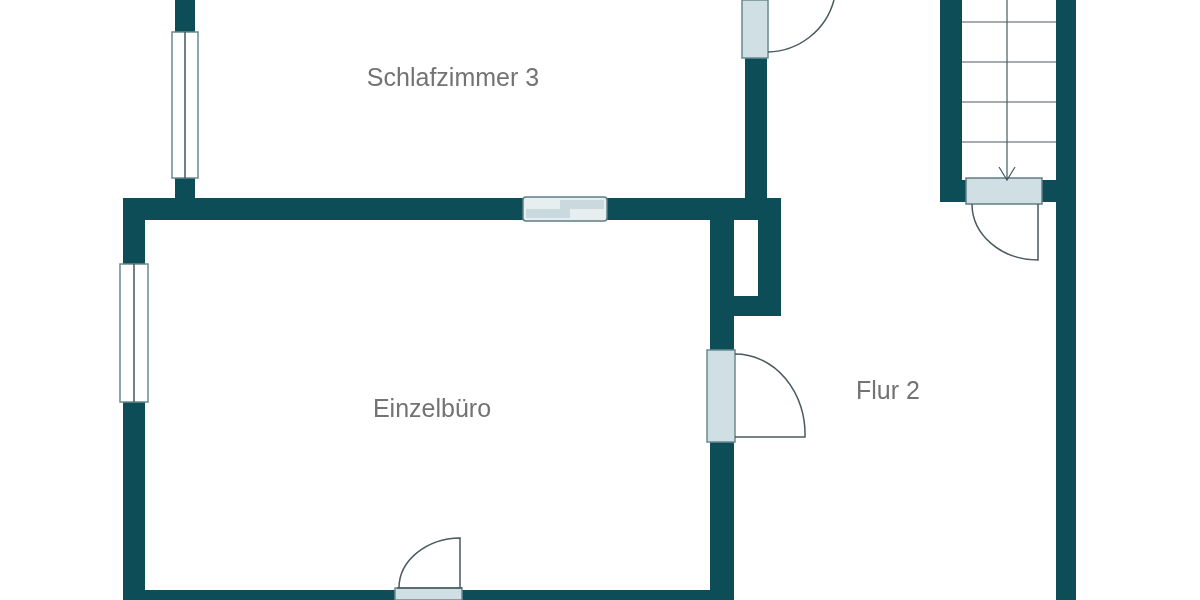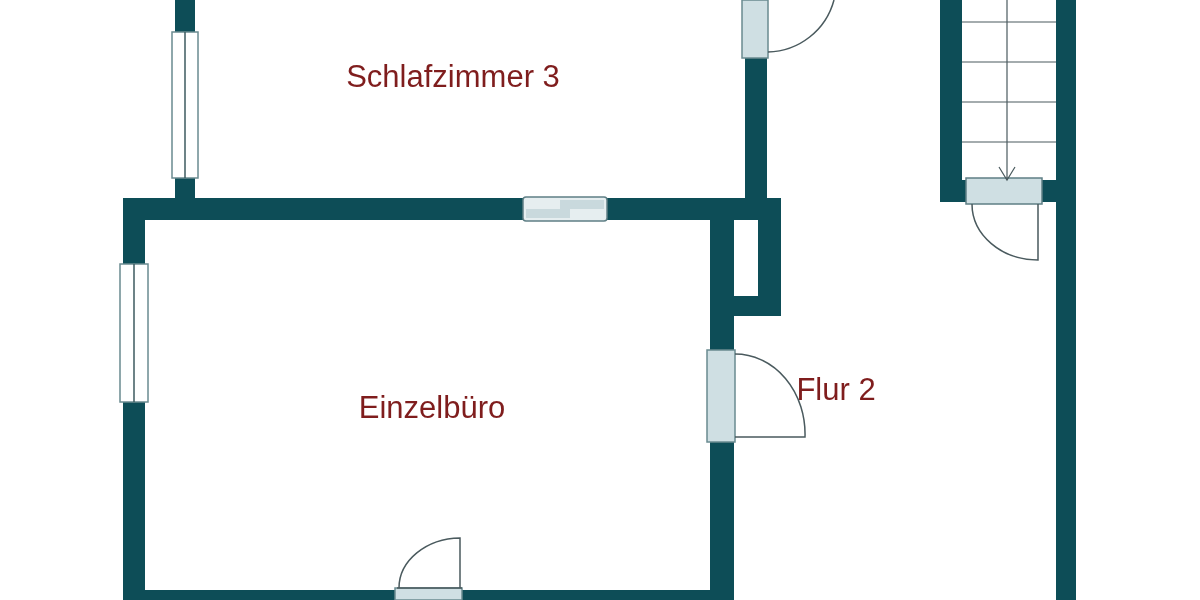--- a/index.html
+++ b/index.html
@@ -1,18 +1,18 @@
 <!DOCTYPE html>
 <html><head>
 <meta charset="utf-8">
 <style>
   html,body{margin:0;padding:0;background:#ffffff;}
   body{width:1200px;height:600px;overflow:hidden;position:relative;font-family:"Liberation Sans",sans-serif;}
   svg{position:absolute;left:0;top:0;}
-  .label{position:absolute;font-size:31px;color:#7f1d1d;white-space:nowrap;transform:translate(-50%,-50%);}
+  .label{position:absolute;font-size:25px;color:#737373;white-space:nowrap;transform:translate(-50%,-50%);}
 </style>
 </head>
 <body>
 
 <svg width="1200" height="600" viewBox="0 0 1200 600">
 
   <g fill="#0d4d57">
 
     <rect x="175" y="0" width="20" height="32"></rect>
     <rect x="175" y="178" width="20" height="32"></rect>
@@ -77,13 +77,13 @@
     <line x1="962" y1="62" x2="1056" y2="62"></line>
     <line x1="962" y1="102" x2="1056" y2="102"></line>
     <line x1="962" y1="142" x2="1056" y2="142"></line>
     <line x1="1007" y1="0" x2="1007" y2="180"></line>
     <path d="M999 167 L1007 180 L1015 167" fill="none"></path>
   </g>
 </svg>
 
 <div class="label" style="left:453px;top:77px;">Schlafzimmer 3</div>
 <div class="label" style="left:432px;top:408px;">Einzelbüro</div>
-<div class="label" style="left:836px;top:390px;">Flur 2</div>
+<div class="label" style="left:888px;top:390px;">Flur 2</div>
 
 </body></html>

